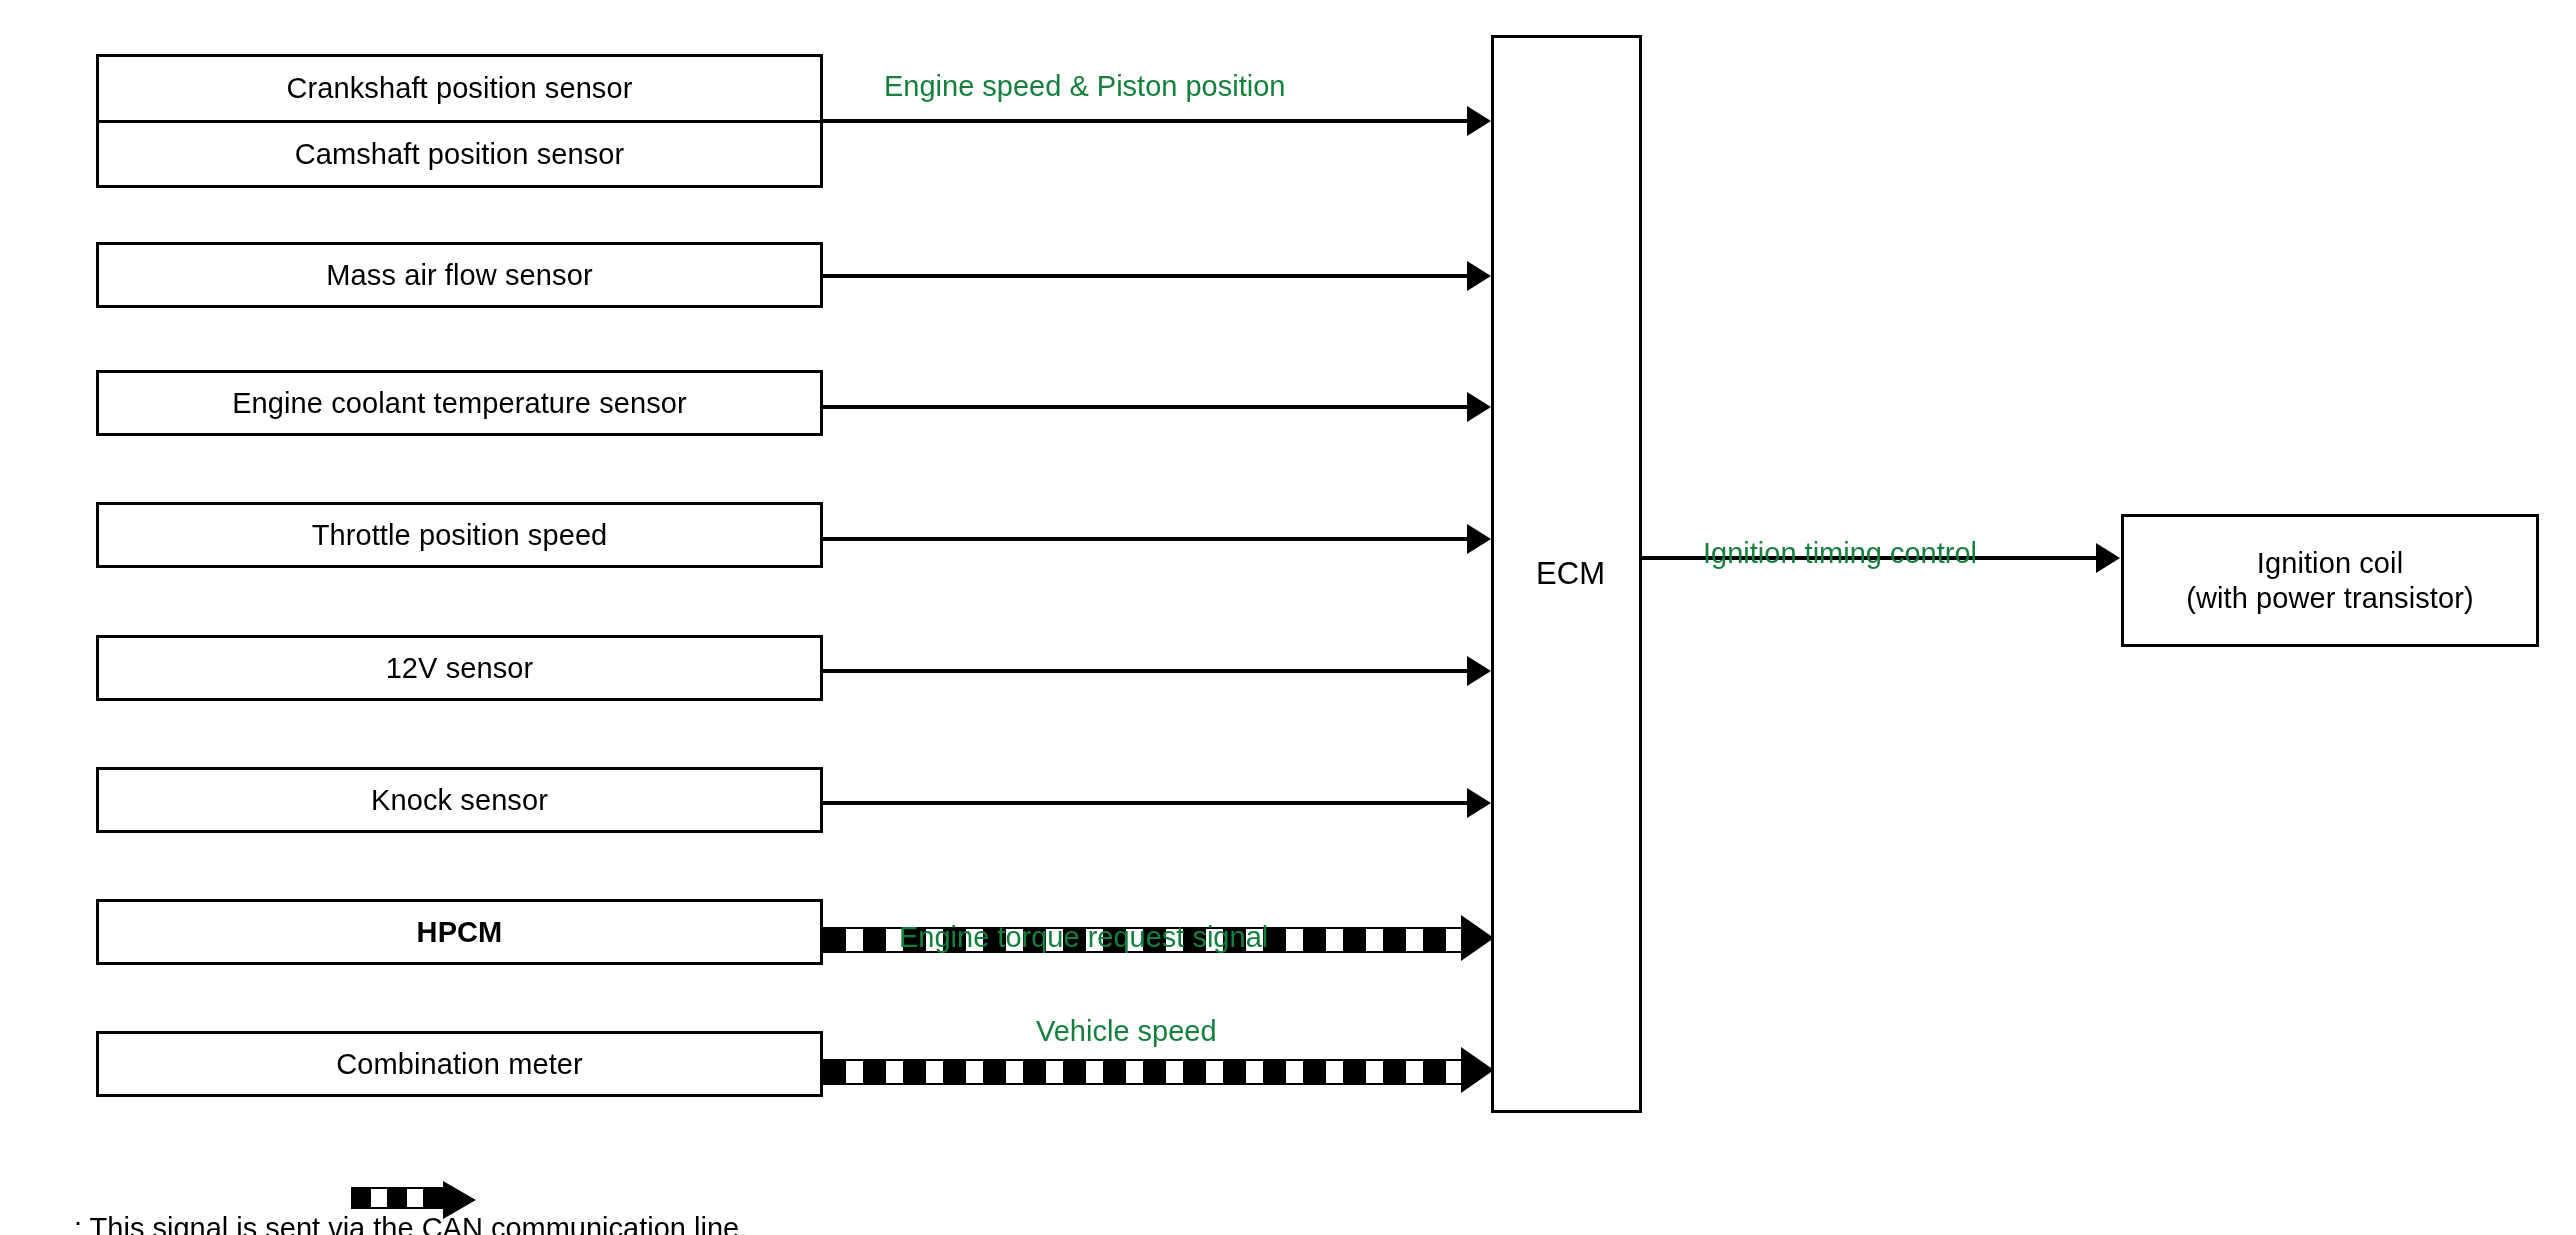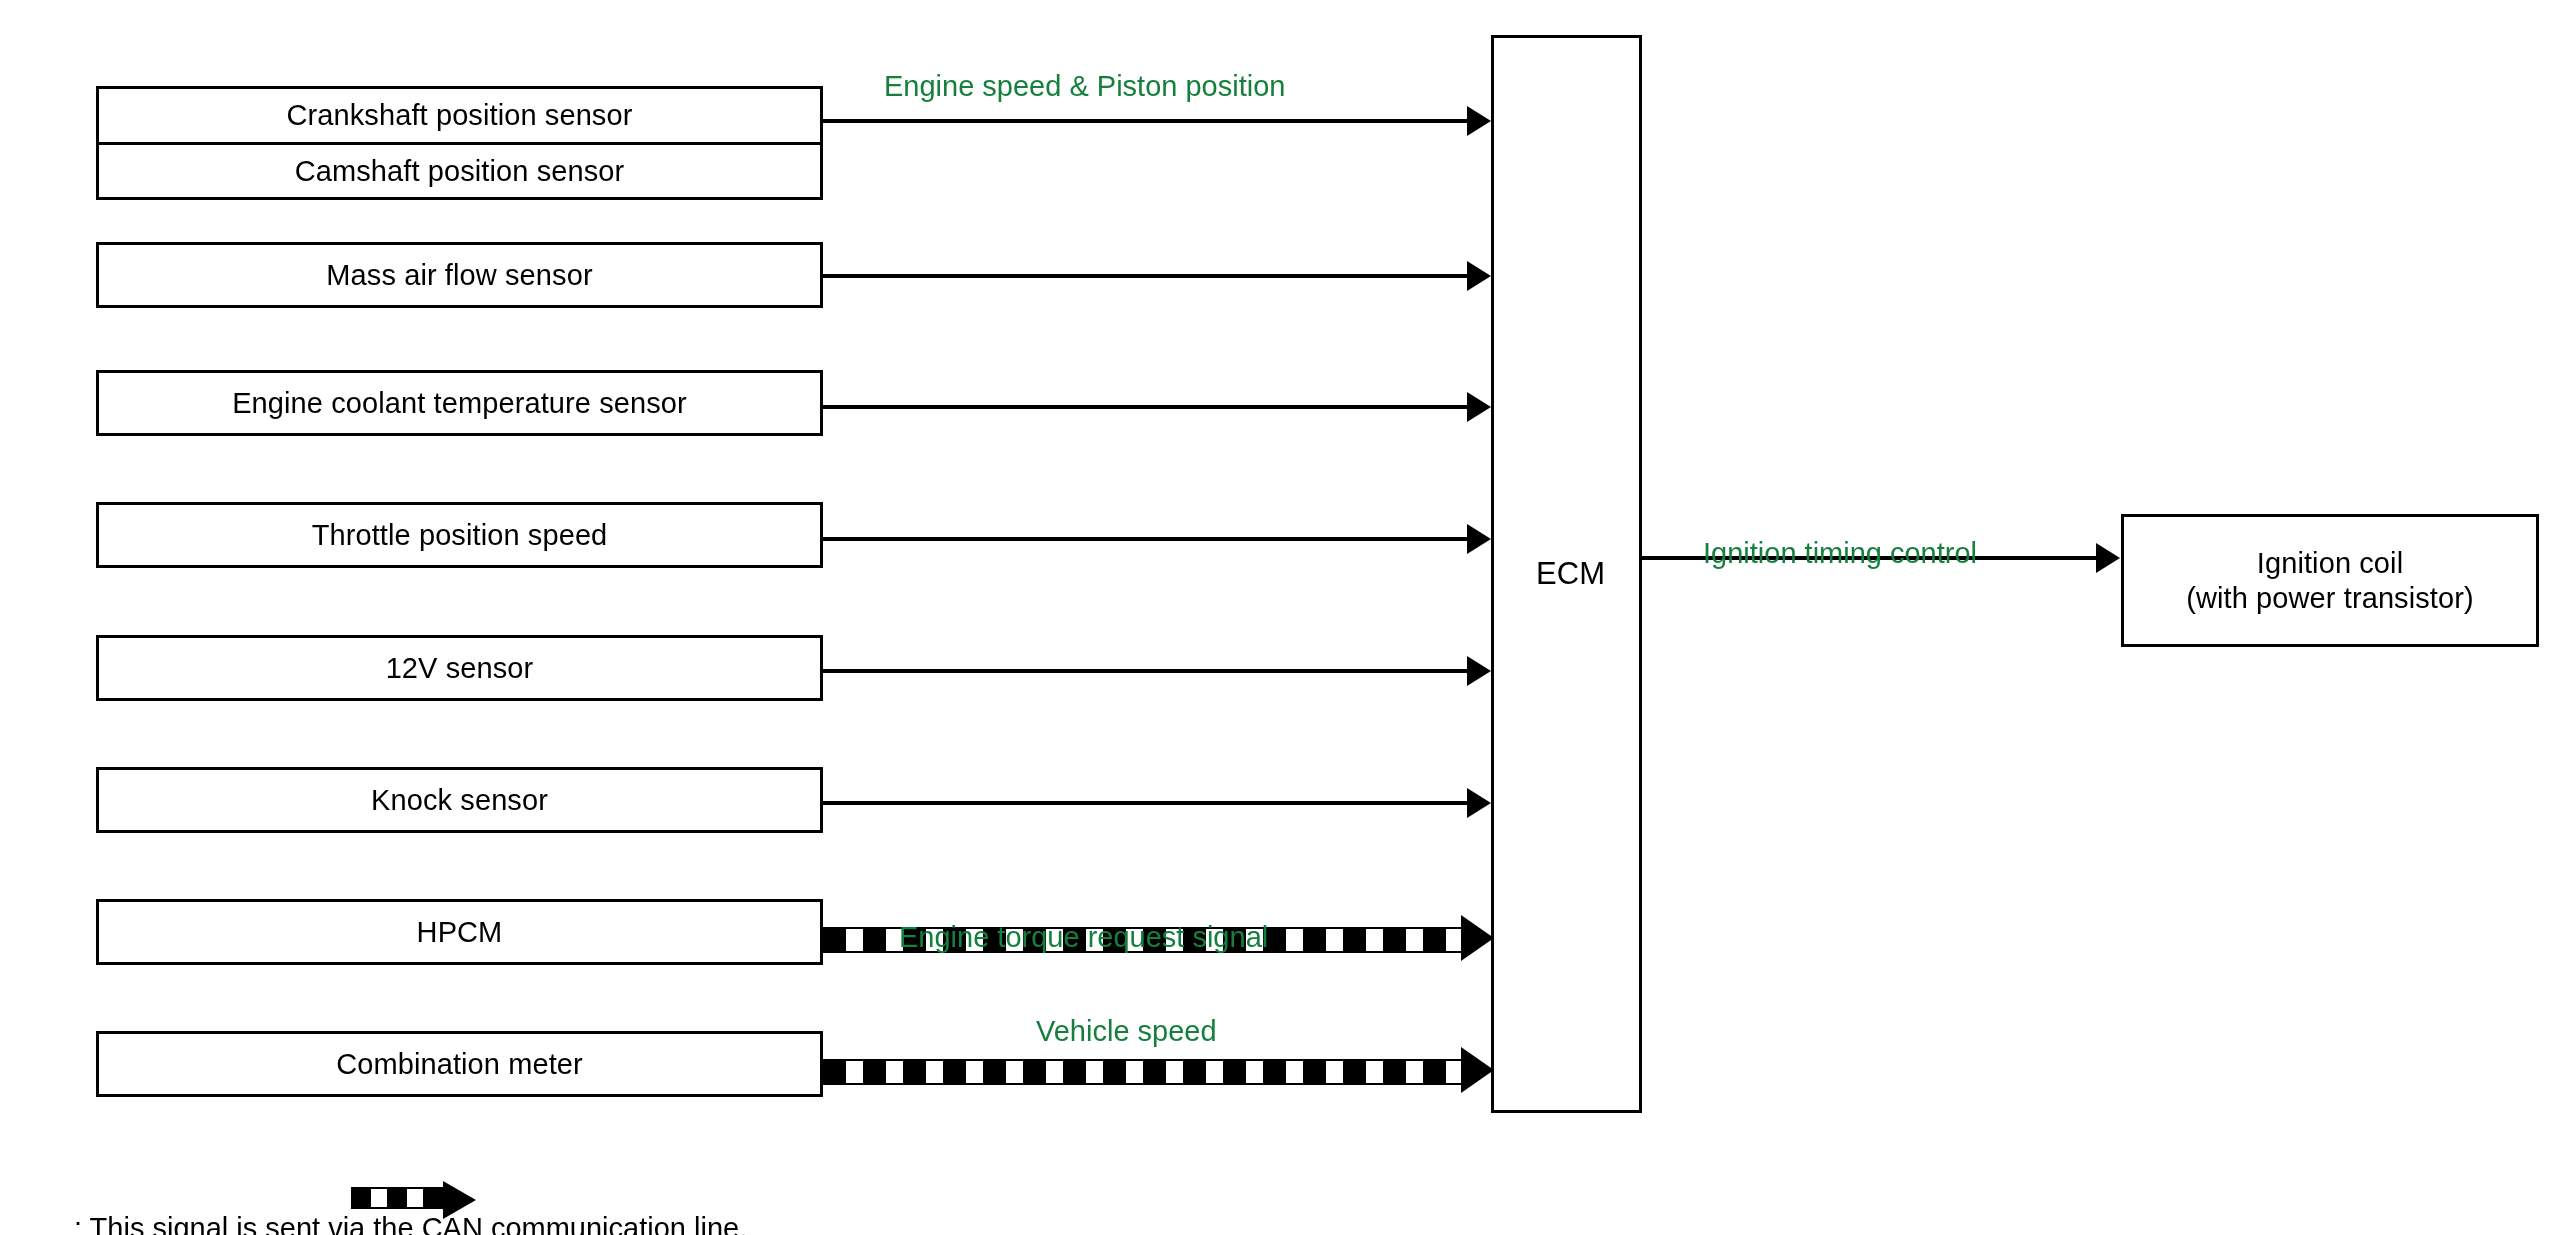--- a/index.html
+++ b/index.html
@@ -43,24 +43,23 @@
     left: 96px;
     width: 727px;
     height: 66px;
   }
 
   
   .group-box {
     left: 96px;
     width: 727px;
     top: 54px;
-    height: 114px;
+    height: 134px;
     padding: 0;
     justify-content: flex-start;
-    margin-top: 32px;
   }
   .group-box .cell {
     width: 100%;
     height: 50%;
     display: flex;
     align-items: center;
     justify-content: center;
   }
   .group-box .cell.divider {
     border-top: 3.2px solid #000000;
@@ -221,21 +220,21 @@
   </div>
 
   <div class="node sensor-box" style="top:635px;">
     <span class="txt">12V sensor</span>
   </div>
 
   <div class="node sensor-box" style="top:767px;">
     <span class="txt">Knock sensor</span>
   </div>
 
-  <div class="node sensor-box" style="top:899px;">
+  <div class="node sensor-box" style="top:899px;font-weight:bold;">
     <span class="txt">HPCM</span>
   </div>
 
   <div class="node sensor-box" style="top:1031px;">
     <span class="txt">Combination meter</span>
   </div>
 
   <div class="node" id="ecm-box">
     <span class="txt">ECM</span>
   </div>

